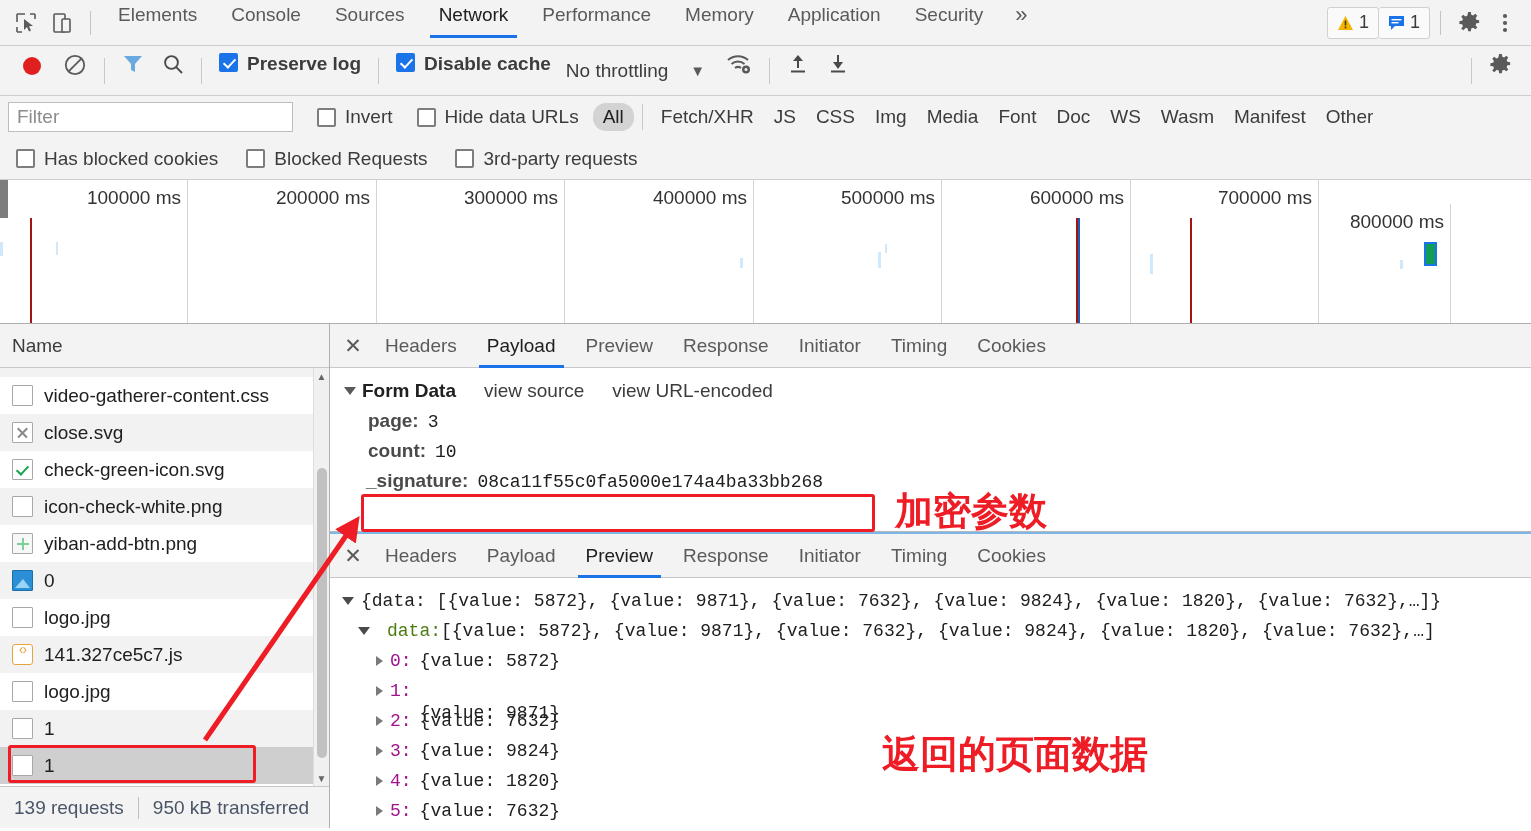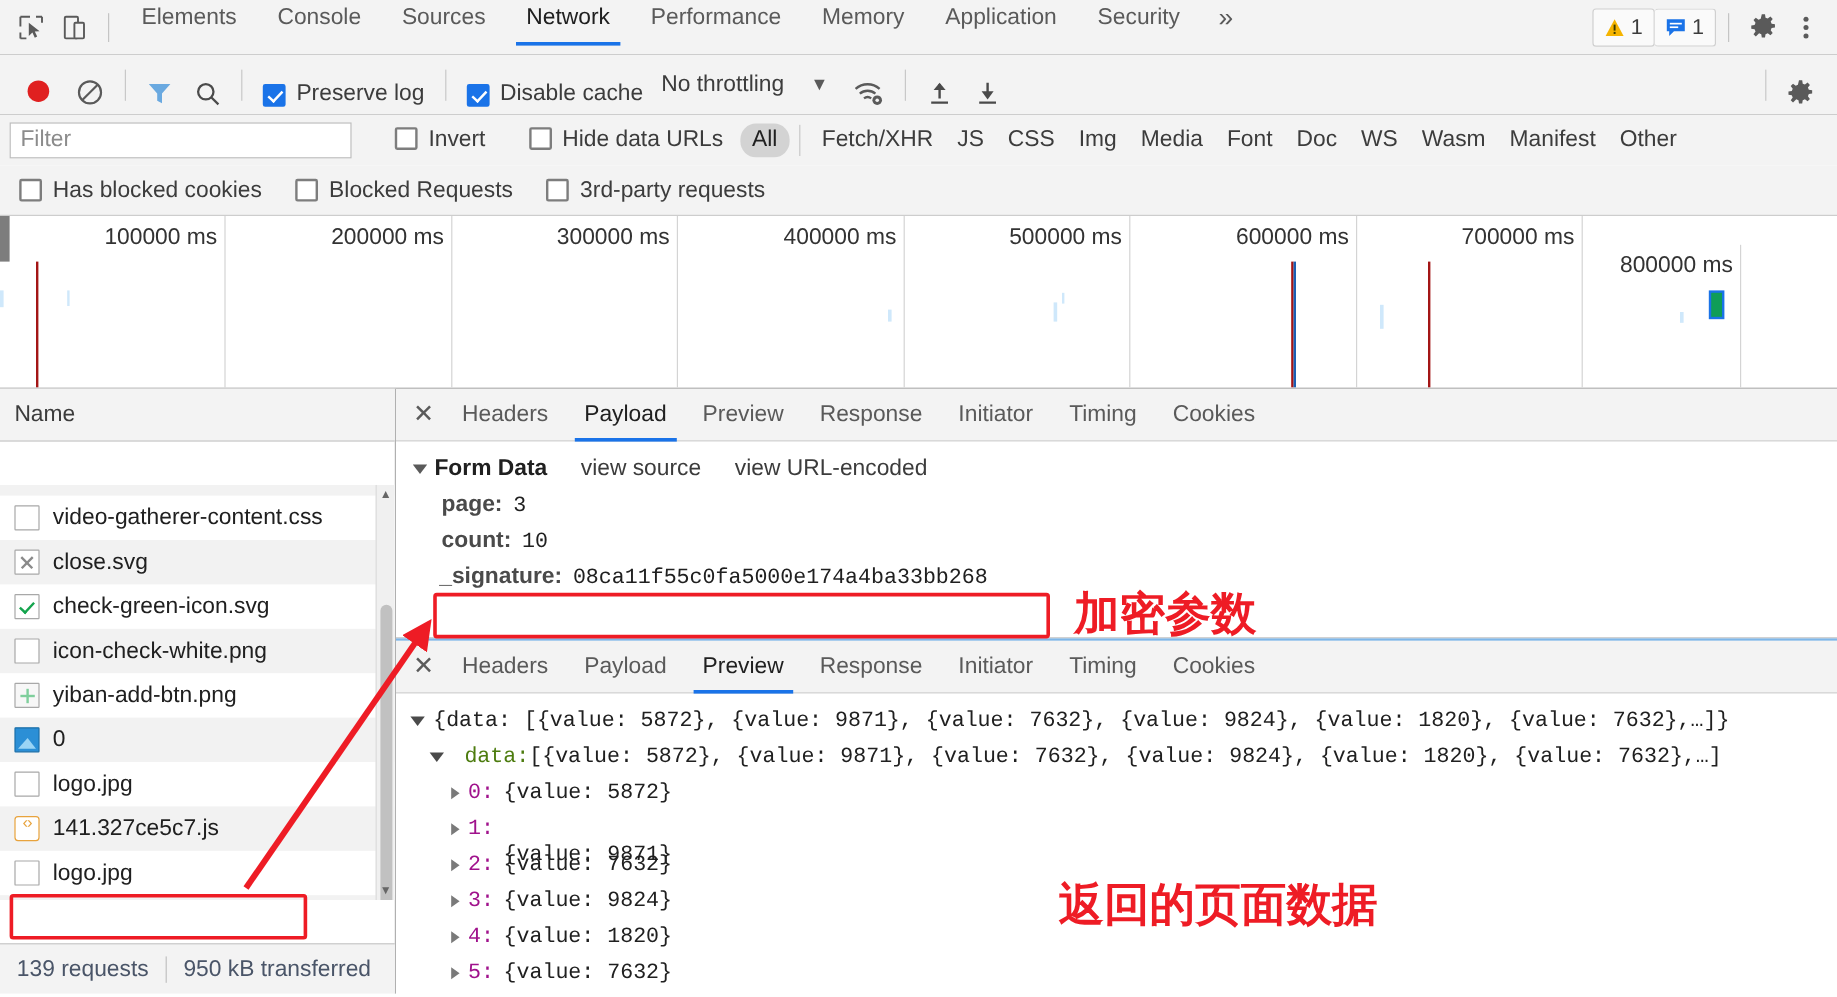--- a/index.html
+++ b/index.html
@@ -45,21 +45,21 @@
     cursor: pointer;
   }
   .countbox + .countbox { border-left: none; }
 
   
   .ctrlbar {
     display: flex; align-items: center; height: 50px;
     background: #f3f3f3; border-bottom: 1px solid #cdcdcd;
     padding: 0 10px;
   }
-  .ctrl-item { display: flex; align-items: flex-end; cursor: pointer; padding: 0 9px; height: 36px; }
+  .ctrl-item { display: flex; align-items: flex-start; cursor: pointer; padding: 0 9px; height: 36px; font-weight: bold; }
   .cbox {
     width: 19px; height: 19px; border: 2px solid #6a6a6a;
     border-radius: 2px; background: #fff; display: inline-block;
     position: relative; flex: none;
   }
   .cbox.on { background: #1a73e8; border-color: #1a73e8; }
   .cbox.on::after {
     content: ""; position: absolute; left: 5px; top: 1px;
     width: 5px; height: 10px; border: solid #fff;
     border-width: 0 2.5px 2.5px 0; transform: rotate(43deg);
@@ -73,21 +73,21 @@
   .filterbar {
     display: flex; align-items: center; height: 42px;
     background: #f3f3f3; padding: 0 8px;
   }
   .filter-input {
     width: 285px; height: 30px; border: 1px solid #bdbdbd;
     background: #fff; font-size: 19px; color: #444;
     padding: 0 8px; font-family: "Liberation Sans", sans-serif;
   }
   .filter-input::placeholder { color: #8c8c8c; }
-  .fb-check { display: flex; align-items: flex-start; margin-left: 36px; cursor: pointer; }
+  .fb-check { display: flex; align-items: center; margin-left: 24px; cursor: pointer; }
   .cbox.plain { border: 2px solid #7d7d7d; }
   .types { display: flex; align-items: center; margin-left: 14px; }
   .type {
     font-size: 19px; color: #3c3c3c; padding: 3px 10px;
     border-radius: 13px; cursor: pointer; white-space: nowrap;
   }
   .type.sel { background: #d3d3d3; color: #202020; }
 
   
   .optrow {
@@ -121,21 +121,20 @@
   .tl-block i { position: absolute; left: 2px; top: 2px; right: 2px; bottom: 2px; background: #0f9d58; display: block; }
 
   
   .split { display: flex; height: 504px; }
 
   
   .reqpanel {
     width: 330px; flex: none; display: flex; flex-direction: column;
     border-right: 1px solid #b0b0b0; background: #fff;
     position: relative;
-    gap: 36px;
   }
   .reqhead {
     height: 44px; display: flex; align-items: center;
     padding-left: 12px; font-size: 19px; color: #3c3c3c;
     background: #f3f3f3; border-bottom: 1px solid #c8c8c8;
   }
   .reqlist { flex: 1; overflow: hidden; position: relative; background: #fff; }
   .req {
     display: flex; align-items: center; height: 37px;
     padding-left: 12px; font-size: 19px; color: #202020;

